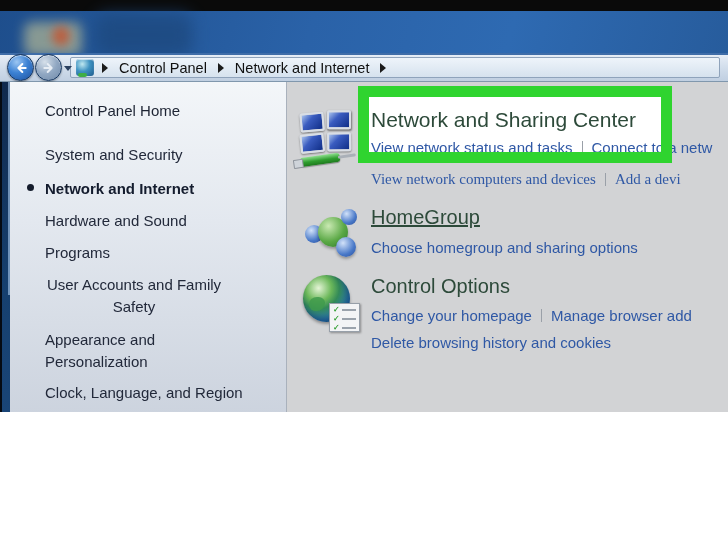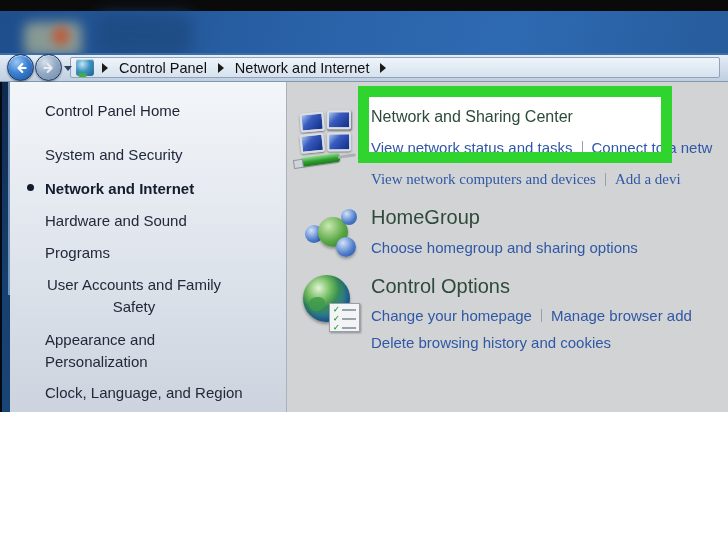--- a/index.html
+++ b/index.html
@@ -175,39 +175,39 @@
   <div class="hl-white"></div>
   <div class="hl-frame"></div>
 
   <div class="nsc-icon">
     <div class="mon m1"></div>
     <div class="mon m2"></div>
     <div class="mon m3"></div>
     <div class="mon m4"></div>
     <div class="cable"></div>
   </div>
-  <div class="sec-title" style="left:371px; top:108px; font-size:16px;">Network and Sharing Center</div>
+  <div class="sec-title" style="left:371px; top:108px; font-size:21px;">Network and Sharing Center</div>
   <div class="link-row" style="left:371px; top:139px;">
     <span class="cp-link">View network status and tasks</span>
     <span class="row-sep"></span>
     <span class="cp-link">Connect to a netw</span>
   </div>
   <div class="link-row" style="left:371px; top:171px;font-family:Liberation Serif, serif;">
     <span class="cp-link">View network computers and devices</span>
     <span class="row-sep"></span>
     <span class="cp-link">Add a devi</span>
   </div>
 
   <div class="hg-icon">
     <div class="sphere sp-b2"></div>
     <div class="sphere sp-green"></div>
     <div class="sphere sp-b1"></div>
     <div class="sphere sp-b3"></div>
   </div>
-  <div class="sec-title" style="left:371px; top:206px; font-size:20px;">HomeGroup</div>
+  <div class="sec-title" style="left:371px; top:206px; font-size:20px;text-decoration:underline;">HomeGroup</div>
   <div class="link-row" style="left:371px; top:239px;">
     <span class="cp-link">Choose homegroup and sharing options</span>
   </div>
 
   <div class="io-icon">
     <div class="globe"></div>
     <div class="checklist">
       <div class="cl-row">
           <span class="cl-check">✓</span>
           <span class="cl-line"></span>

